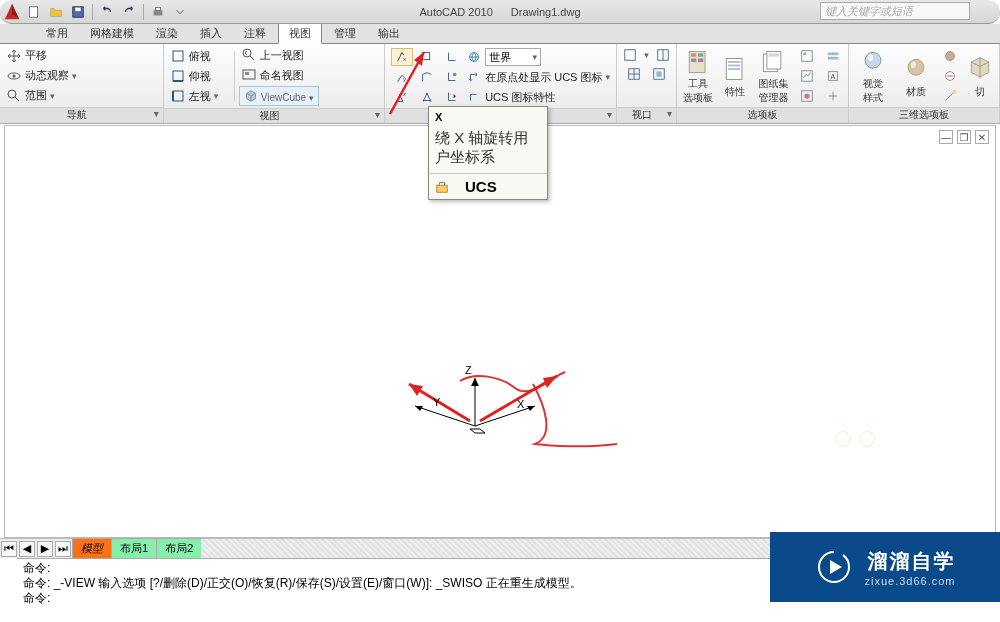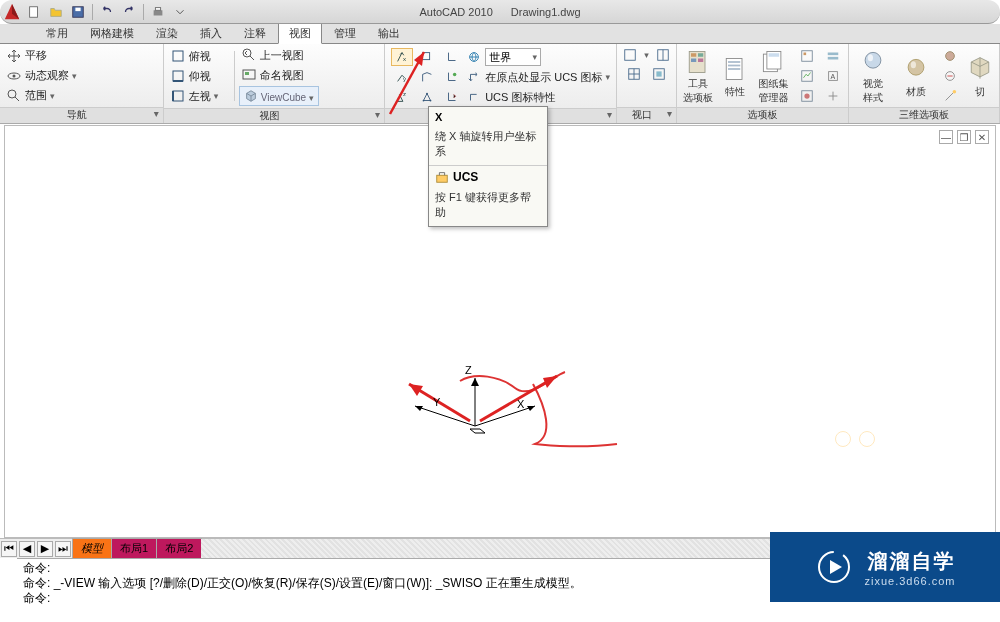--- a/index.html
+++ b/index.html
@@ -39,38 +39,38 @@
   .dd { font-size: 9px; color: #666; }
   .smallbtn { width: 22px; height: 18px; display: flex; align-items: center; justify-content: center; border: 1px solid transparent; }
   .smallbtn.active { background: #fff3d6; border: 1px solid #e8b860; }
   .combo { height: 18px; border: 1px solid #aaa; background: #fff; display: flex; align-items: center; padding: 0 3px; font-size: 11px; min-width: 48px; }
   .combo .dd { margin-left: auto; }
   .viewcube-btn { border: 1px solid #a8c4e0; background: #e8f0fa; padding: 2px 4px; display: flex; align-items: flex-end; gap: 3px; font-size: 10px; color: #667; }
 
   
   .tooltip { position: absolute; left: 428px; top: 106px; width: 120px; background: #f9f9f4; border: 1px solid #888; box-shadow: 2px 2px 4px rgba(0,0,0,0.25); z-index: 50; }
   .tooltip .tt-title { font-weight: bold; padding: 4px 6px; font-size: 11px; }
-  .tooltip .tt-desc { padding: 2px 6px 6px; font-size: 11px; color: #333; }
+  .tooltip .tt-desc { padding: 2px 6px 6px; font-size: 15px; color: #333; }
   .tooltip .tt-divider { border-top: 1px solid #ccc; }
-  .tooltip .tt-ucs { padding: 4px 6px; display: flex; align-items: center; gap: 4px; font-weight: bold; font-size: 12px; }
+  .tooltip .tt-ucs { padding: 4px 6px; display: flex; align-items: center; gap: 16px; font-weight: bold; font-size: 15px; }
   .tooltip .tt-help { padding: 2px 6px 6px; font-size: 11px; color: #333; }
 
   
   .red-arrow { position: absolute; left: 382px; top: 42px; z-index: 40; pointer-events: none; }
 
   
   .canvas-area { position: absolute; top: 125px; left: 4px; right: 4px; bottom: 84px; background: #fff; border: 1px solid #bbb; }
   .canvas-controls { position: absolute; top: 4px; right: 6px; display: flex; gap: 4px; font-size: 12px; color: #555; }
   .canvas-controls span { border: 1px solid #aaa; width: 14px; height: 14px; display: flex; align-items: center; justify-content: center; font-size: 10px; }
   .ucs-wrap { position: absolute; left: 380px; top: 240px; }
 
   
   .model-tabs { position: absolute; bottom: 64px; left: 0; right: 0; height: 20px; background: #eee; display: flex; align-items: center; border-top: 1px solid #bbb; font-size: 11px; }
   .model-tabs .navbtn { width: 16px; height: 16px; display: flex; align-items: center; justify-content: center; border: 1px solid #aaa; margin: 0 1px; background: #f6f6f6; }
-  .model-tabs .mtab { padding: 2px 8px; border: 1px solid #aaa; background: #be185d; margin-right: -1px; }
+  .model-tabs .mtab { padding: 2px 8px; border: 1px solid #aaa; background: #86efac; margin-right: -1px; }
   .model-tabs .mtab:first-of-type { background: #f0f0f0; }
   .model-tabs .mtab.active { background: #f97316; font-style: italic; }
   .model-tabs .rest { flex: 1; background: repeating-linear-gradient(45deg, #eee, #eee 2px, #e2e2e2 2px, #e2e2e2 4px); height: 100%; }
 
   
   .command-area { position: absolute; bottom: 0; left: 0; right: 0; height: 64px; background: #fff; border-top: 1px solid #aaa; font-family: SimSun, monospace; font-size: 12px; margin-left: 17px; }
   .command-lines { padding: 2px 6px; }
   .command-lines div { line-height: 15px; white-space: nowrap; }
 
   
@@ -132,20 +132,23 @@
       </div>
     <div class="qbtn">
         <svg viewBox="0 0 16 16">
           <path d="M4 6l4 4 4-4" fill="none" stroke="#444"></path>
         </svg>
       </div>
   </div>
   <div class="title-center">
     <span>AutoCAD 2010</span>
     <span>Drawing1.dwg</span>
+  </div>
+  <div class="searchbox">
+    <span>键入关键字或短语</span>
   </div>
   <div class="search-right-icons">
     <div class="qbtn"><svg viewBox="0 0 16 16">
           <rect x="2" y="2" width="5" height="5" fill="#4a6"></rect>
           <rect x="9" y="2" width="5" height="5" fill="#c44"></rect>
           <rect x="2" y="9" width="5" height="5" fill="#46c"></rect>
           <rect x="9" y="9" width="5" height="5" fill="#ca4"></rect>
         </svg></div>
   </div>
 </div>
@@ -530,21 +533,20 @@
   <div class="tt-title">X</div>
   <div class="tt-desc">绕 X 轴旋转用户坐标系</div>
   <div class="tt-divider"></div>
   <div class="tt-ucs">
     <svg width="14" height="14" viewBox="0 0 16 16">
         <rect x="2" y="6" width="12" height="8" fill="#fc6" stroke="#a83"></rect>
         <path d="M5 6V3h6v3" stroke="#666" fill="none"></path>
       </svg>
     <span>UCS</span>
   </div>
-  <div class="tt-help">按 F1 键获得更多帮助</div>
 </div>
 
 <svg class="red-arrow" width="60" height="80">
   <line x1="8" y1="72" x2="42" y2="10" stroke="#d22" stroke-width="2.5"></line>
   <polygon points="42,10 32,18 40,24" fill="#d22"></polygon>
 </svg>
 
 <div class="canvas-area">
   <div class="canvas-controls">
     <span>—</span>

